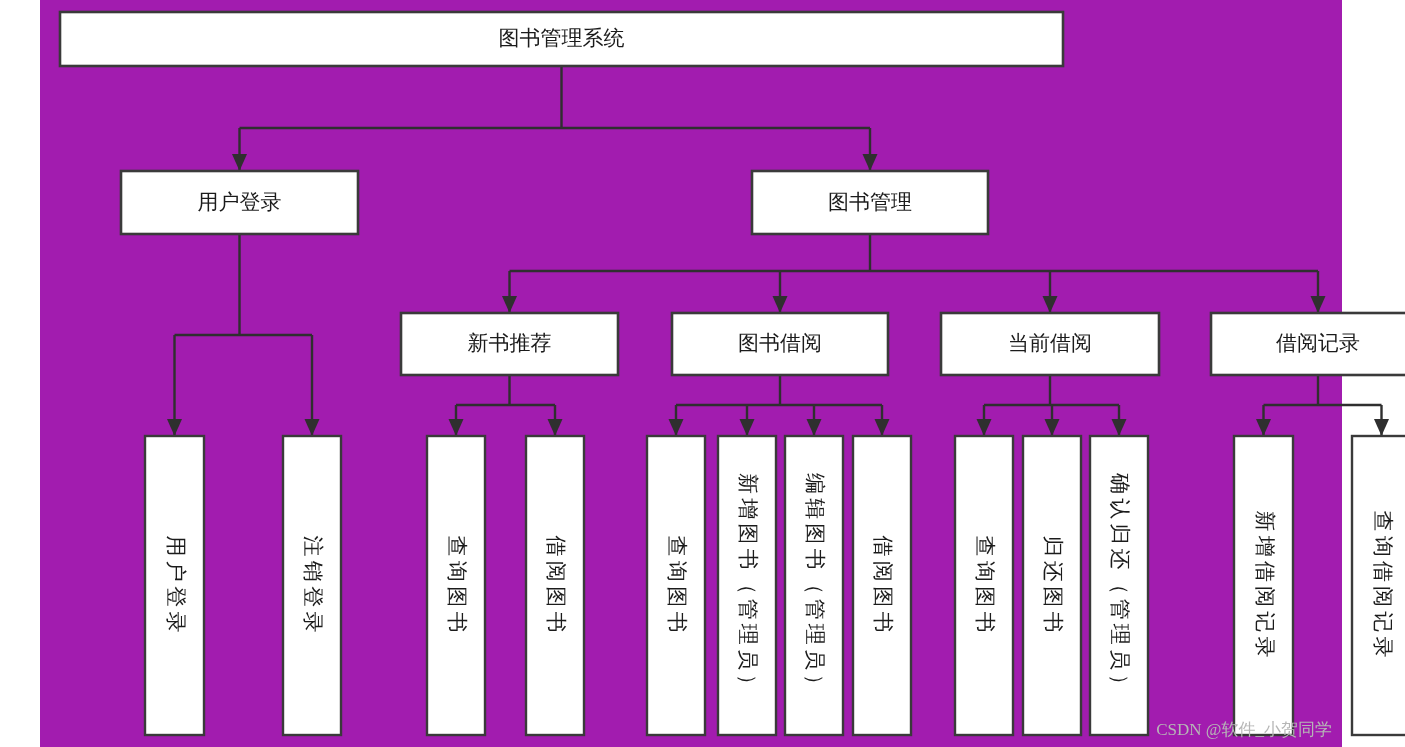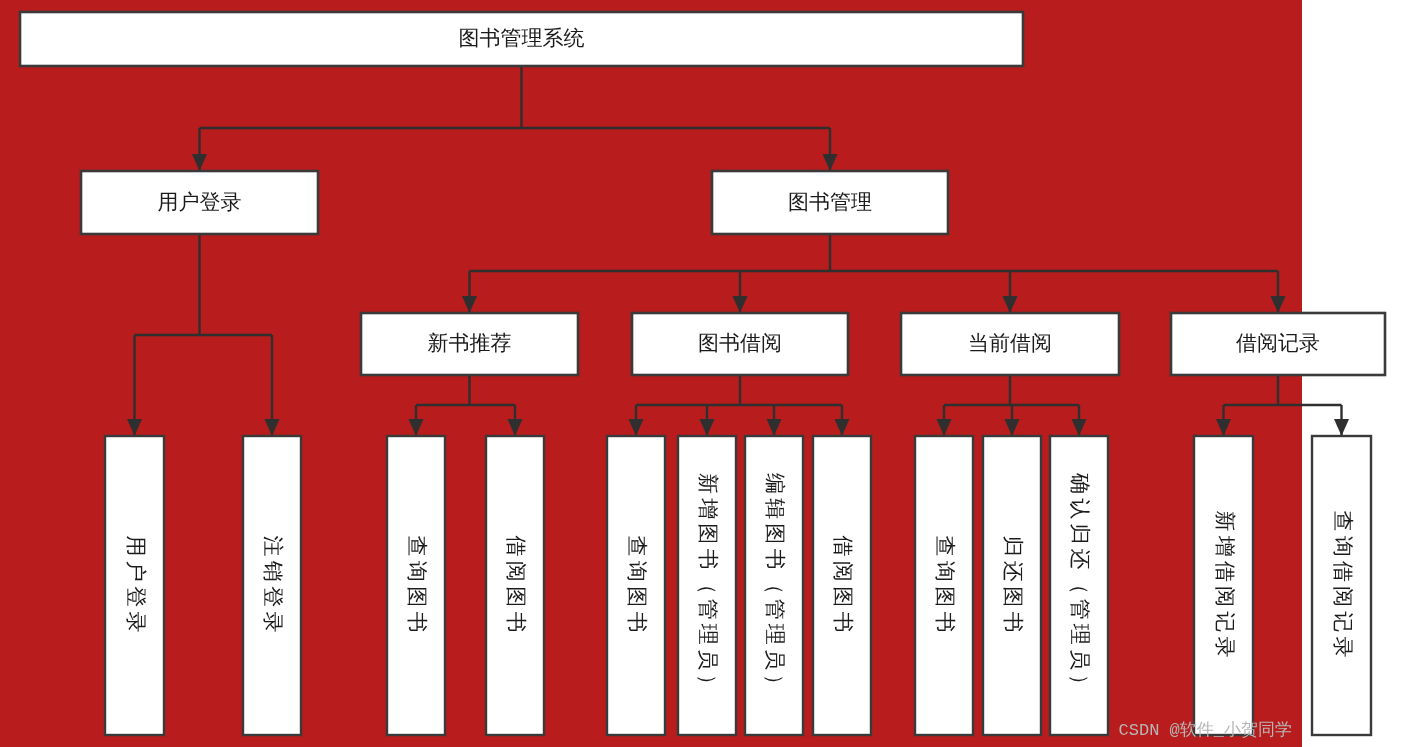--- a/index.html
+++ b/index.html
@@ -11,21 +11,22 @@
   body {
     width: 1405px;
     height: 747px;
     overflow: hidden;
     font-family: "DejaVu Sans", "Liberation Sans", sans-serif;
   }
   #diagram-root {
     position: relative;
     width: 1302px;
     height: 747px;
-    background: #b91c1c;
+    background: #a21caf;
+    margin-left: 40px;
   }
   svg#tree {
     position: absolute;
     top: 0;
     left: 0;
     width: 1405px;
     height: 747px;
     display: block;
   }
   .node-box {
@@ -60,21 +61,21 @@
     font-size: 21px;
     fill: #1b1b1b;
     text-anchor: middle;
     dominant-baseline: middle;
     letter-spacing: 3px;
   }
   .watermark {
     position: absolute;
     right: 10px;
     bottom: 6px;
-    font-family: Liberation Mono, monospace;
+    font-family: Liberation Serif, serif;
     font-size: 17px;
     color: #b6b6b6;
     white-space: nowrap;
     user-select: none;
   }
 </style>
 </head>
 <body>
 
 <div id="diagram-root">

